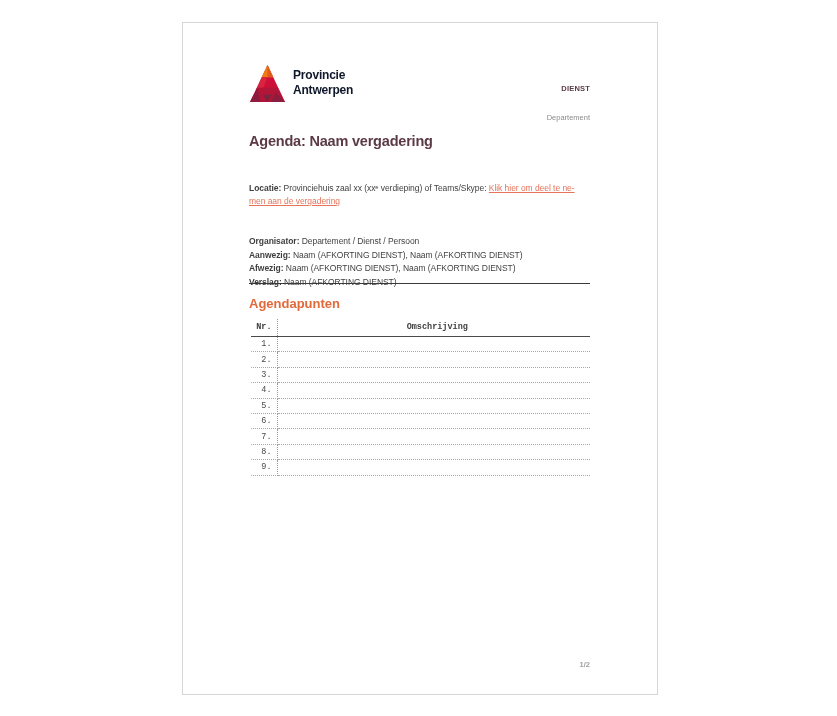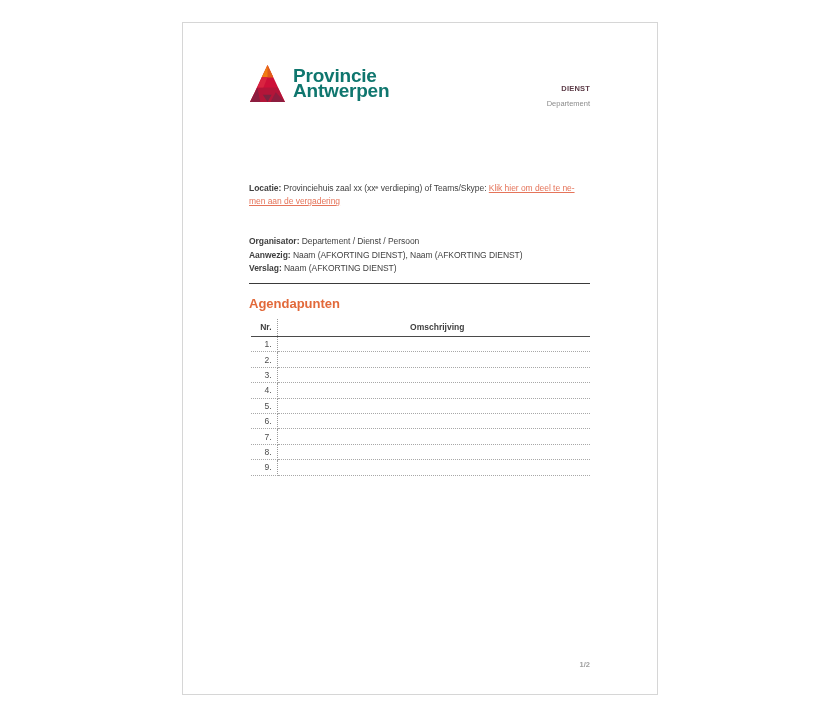--- a/index.html
+++ b/index.html
@@ -26,26 +26,26 @@
   }
 
   
   .doc-header {
     position: absolute; left: 0; right: 0; top: 41px;
     display: flex; justify-content: space-between; align-items: flex-start;
   }
   .logo-block { display: flex; align-items: flex-start; gap: 7px; }
   .logo-triangle { width: 37px; height: 39px; flex: 0 0 auto; }
   .logo-text {
-    font-size: 19px; font-weight: bold; line-height: 15px;
-    color: #0f766e; letter-spacing: -0.2px; padding-top: 4px;
+    font-size: 12px; font-weight: bold; line-height: 15px;
+    color: #0f172a; letter-spacing: -0.2px; padding-top: 4px;
   }
   .org-block { text-align: right; padding-top: 20px; }
   .org-dienst { font-size: 7.5px; font-weight: bold; color: #5b3a46; letter-spacing: 0.2px; }
-  .org-dept  { font-size: 7.5px; color: #8c8c8c; margin-top: 6px; }
+  .org-dept  { font-size: 7.5px; color: #8c8c8c; margin-top: 20px; }
 
   
   .doc-title {
     position: absolute; left: 0; top: 110px;
     font-size: 14.5px; font-weight: bold; color: #5b3a46;
     letter-spacing: -0.2px;
   }
 
   
   .meta {
@@ -67,21 +67,21 @@
   }
   .agenda-heading {
     position: absolute; left: 0; top: 273px;
     font-size: 13px; font-weight: bold; color: #e2693a;
   }
 
   
   .agenda-table {
     position: absolute; left: 2px; right: 12px; top: 296px;
     border-collapse: collapse; width: calc(100% - 2px);
-    font-size: 8.5px; color: #3f3f3f;
+    font-size: 8.5px; color: #3f3f3f; font-family: Liberation Mono, monospace;
   }
   .agenda-table th {
     text-align: center; font-weight: bold;
     border-bottom: 1.5px solid #4a4a4a;
     padding: 3px 0 4px 0;
   }
   .agenda-table th.col-nr {
     width: 26px; text-align: right; padding-right: 5px;
     border-right: 1px dotted #9a9a9a;
   }
@@ -126,35 +126,40 @@
             <div>Provincie</div>
             <div>Antwerpen</div>
           </div>
         </div>
         <div class="org-block">
           <div class="org-dienst">DIENST</div>
           <div class="org-dept">Departement</div>
         </div>
       </div>
 
+      <div class="doc-title">Agenda: Naam vergadering</div>
 
       <div class="meta">
         <div class="meta-line">
           <span class="lbl">Locatie:</span>
           <span>Provinciehuis zaal xx (xxᵉ verdieping) of Teams/Skype:</span>
           <a class="doc-link"><span>Klik hier om deel te ne-</span><br><span>men aan de vergadering</span></a>
         </div>
 
         <div class="meta-group2">
           <div class="meta-line">
             <span class="lbl">Organisator:</span>
             <span>Departement / Dienst / Persoon</span>
           </div>
           <div class="meta-line">
             <span class="lbl">Aanwezig:</span>
+            <span>Naam (AFKORTING DIENST), Naam (AFKORTING DIENST)</span>
+          </div>
+          <div class="meta-line">
+            <span class="lbl">Afwezig:</span>
             <span>Naam (AFKORTING DIENST), Naam (AFKORTING DIENST)</span>
           </div>
           <div class="meta-line">
             <span class="lbl">Verslag:</span>
             <span>Naam (AFKORTING DIENST)</span>
           </div>
         </div>
       </div>
 
       <div class="top-rule"></div>

